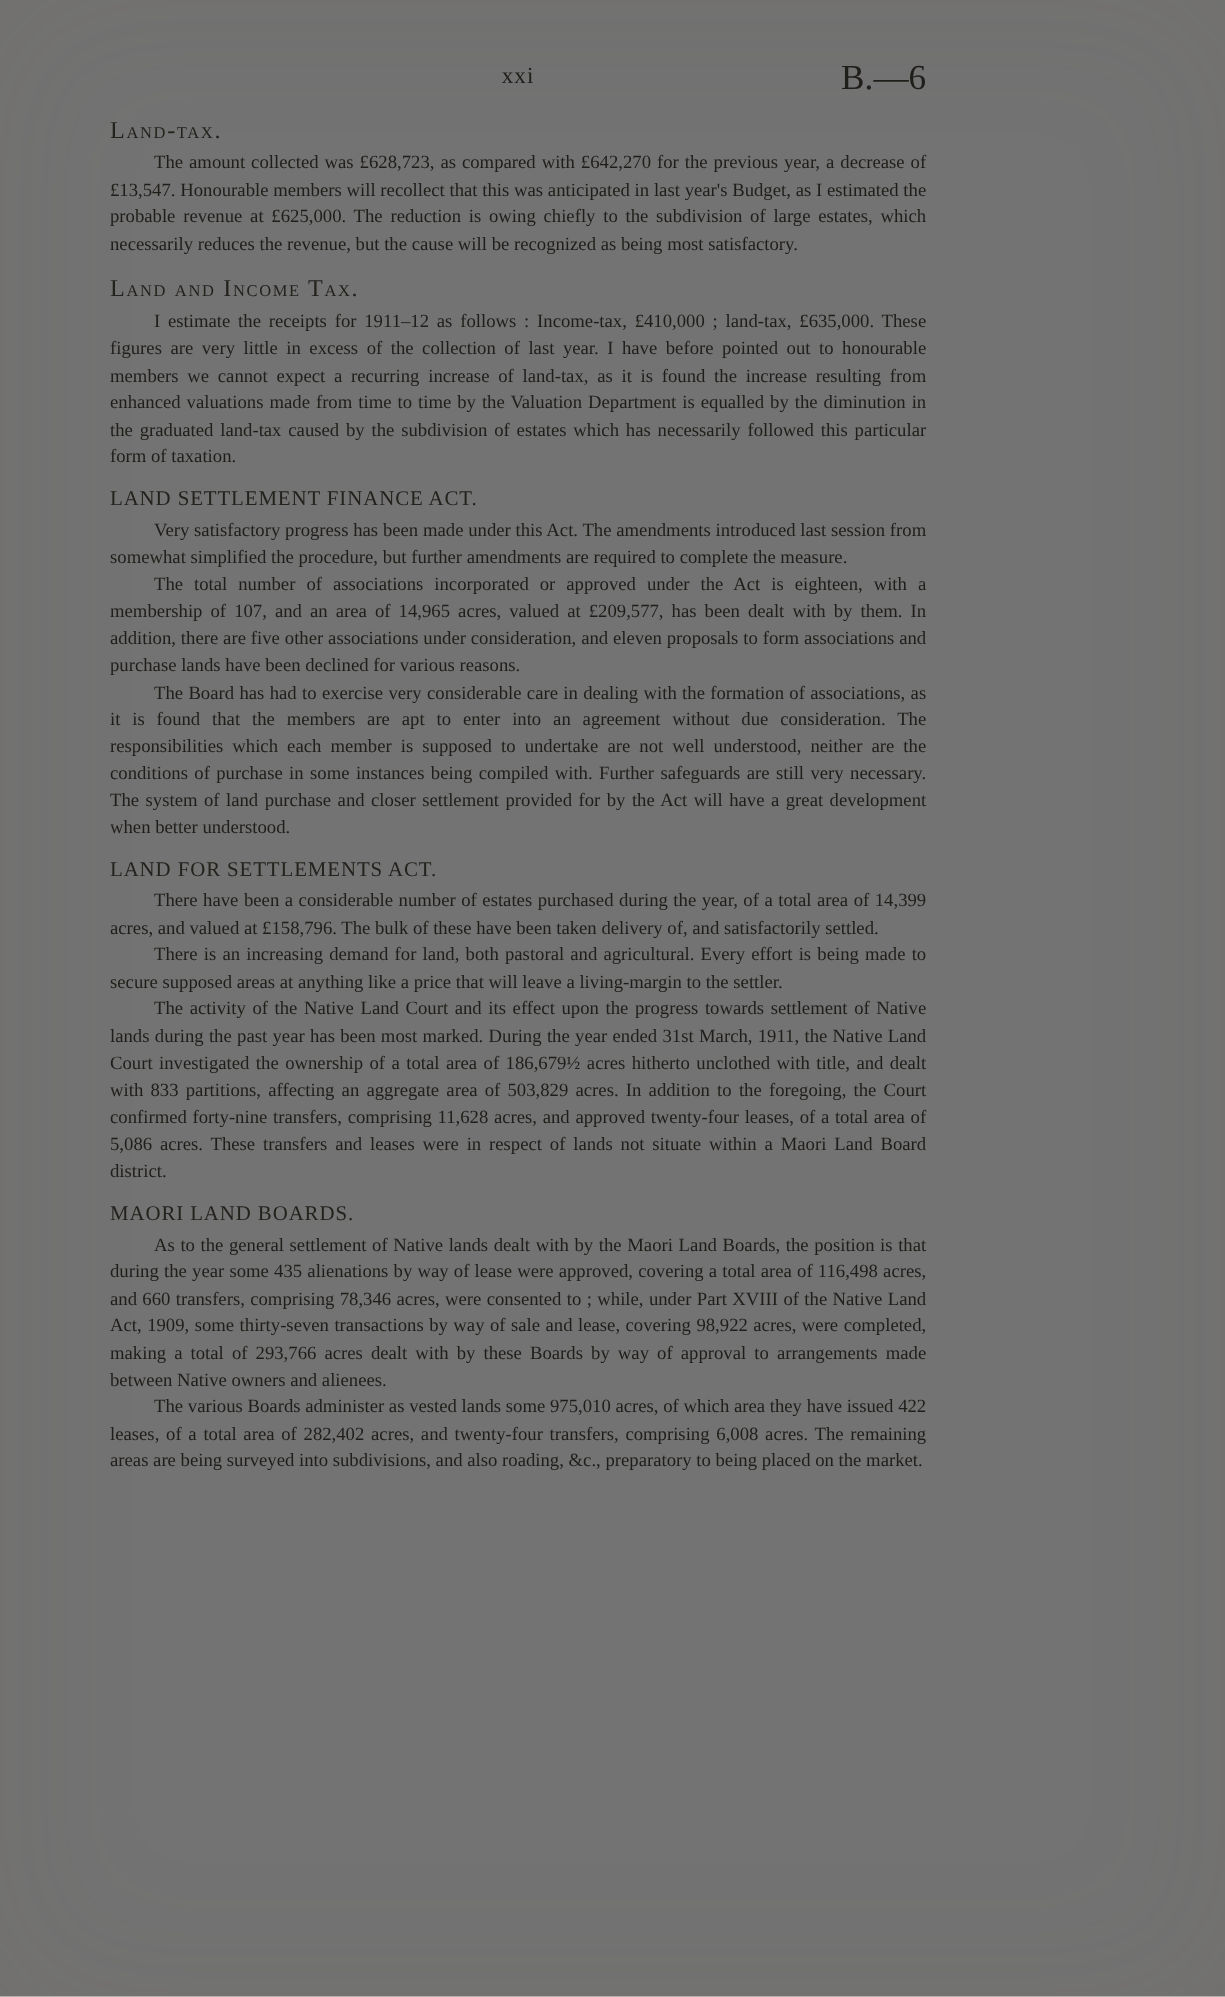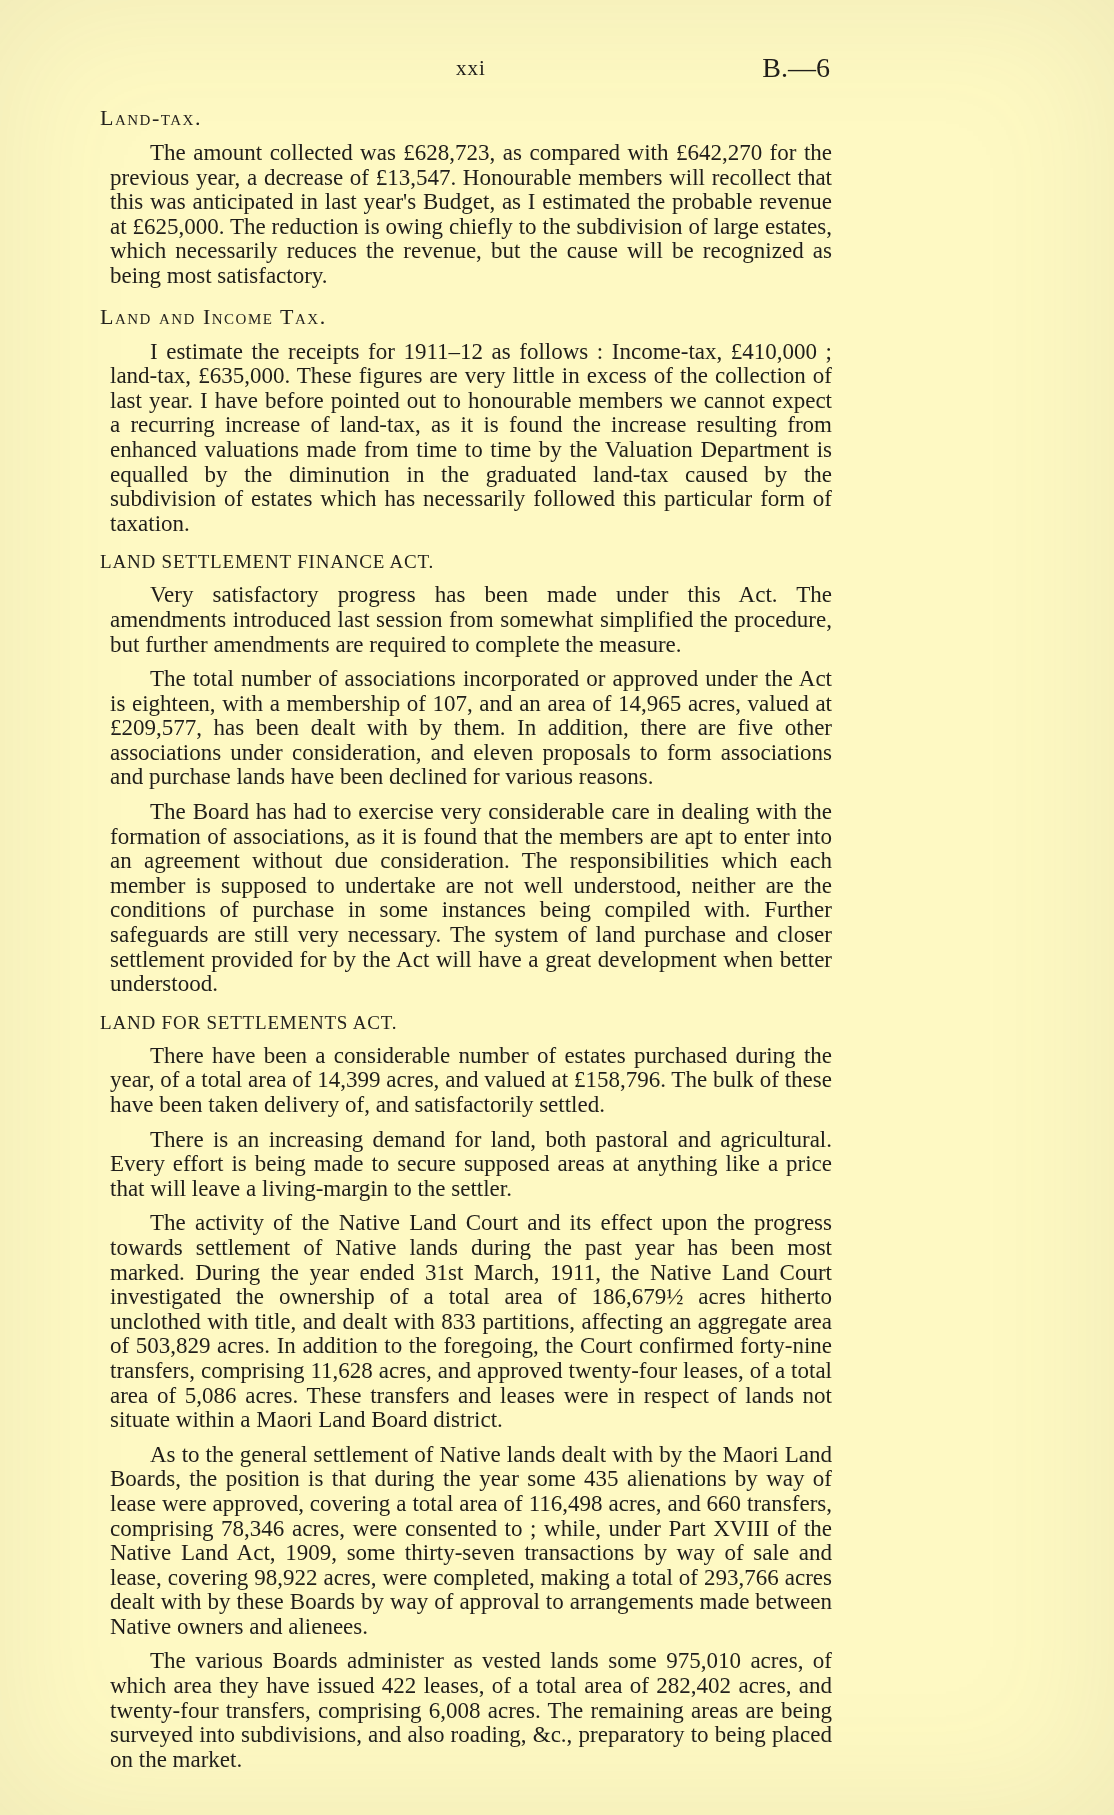--- a/index.html
+++ b/index.html
@@ -6,21 +6,21 @@
     margin: 0;
     padding: 0;
     background: #e9e6df;
   }
   .page {
     position: relative;
     width: 1114px;
     height: 1815px;
     margin: 0 auto;
     box-sizing: border-box;
-    background: #fef9c3;
+    background: #737373;
     box-shadow: inset 0 0 140px rgba(110, 100, 80, 0.10);
     padding: 56px 0 0 100px;
     font-family: "Liberation Serif", "DejaVu Serif", serif;
     color: #201e1a;
     overflow: hidden;
   }
   .content {
     width: 742px;
   }
   .page-header {
@@ -30,42 +30,42 @@
   }
   .page-number {
     position: absolute;
     left: 50%;
     transform: translateX(-50%);
     font-size: 21px;
     letter-spacing: 1px;
   }
   .doc-ref {
     position: absolute;
-    right: 12px;
+    right: 0;
     top: -4px;
-    font-size: 28px;
+    font-size: 32px;
   }
   h2 {
     margin: 15px 0 5px 0;
     text-align: left;
     font-weight: normal;
     color: #24221d;
   }
   h2.sc {
     font-size: 22px;
     font-variant: small-caps;
     letter-spacing: 1.5px;
   }
   h2.caps {
     font-size: 19px;
     letter-spacing: 0.8px;
   }
   p {
-    margin: 10px;
-    font-size: 23px;
+    margin: 0;
+    font-size: 17px;
     line-height: 24.6px;
     text-align: justify;
     text-indent: 40px;
   }
   section { margin: 0; }
 </style>
 </head>
 <body>
 
 <div class="page">
@@ -97,18 +97,19 @@
       <h2 class="caps">LAND FOR SETTLEMENTS ACT.</h2>
       <p>There have been a considerable number of estates purchased during the year, of a total area of 14,399 acres, and valued at £158,796.  The bulk of these have been taken delivery of, and satisfactorily settled.</p>
       <p>There is an increasing demand for land, both pastoral and agricultural.  Every effort is being made to secure supposed areas at anything like a price that will leave a living-margin to the settler.</p>
     </section>
 
     <section>
       <p>The activity of the Native Land Court and its effect upon the progress towards settlement of Native lands during the past year has been most marked.  During the year ended 31st March, 1911, the Native Land Court investigated the ownership of a total area of 186,679½ acres hitherto unclothed with title, and dealt with 833 partitions, affecting an aggregate area of 503,829 acres.  In addition to the foregoing, the Court confirmed forty-nine transfers, comprising 11,628 acres, and approved twenty-four leases, of a total area of 5,086 acres.  These transfers and leases were in respect of lands not situate within a Maori Land Board district.</p>
     </section>
 
     <section>
+      <h2 class="caps">MAORI LAND BOARDS.</h2>
       <p>As to the general settlement of Native lands dealt with by the Maori Land Boards, the position is that during the year some 435 alienations by way of lease were approved, covering a total area of 116,498 acres, and 660 transfers, comprising 78,346 acres, were consented to ; while, under Part XVIII of the Native Land Act, 1909, some thirty-seven transactions by way of sale and lease, covering 98,922 acres, were completed, making a total of 293,766 acres dealt with by these Boards by way of approval to arrangements made between Native owners and alienees.</p>
       <p>The various Boards administer as vested lands some 975,010 acres, of which area they have issued 422 leases, of a total area of 282,402 acres, and twenty-four transfers, comprising 6,008 acres.  The remaining areas are being surveyed into subdivisions, and also roading, &amp;c., preparatory to being placed on the market.</p>
     </section>
 
   </div>
 </div>
 
 </body></html>

